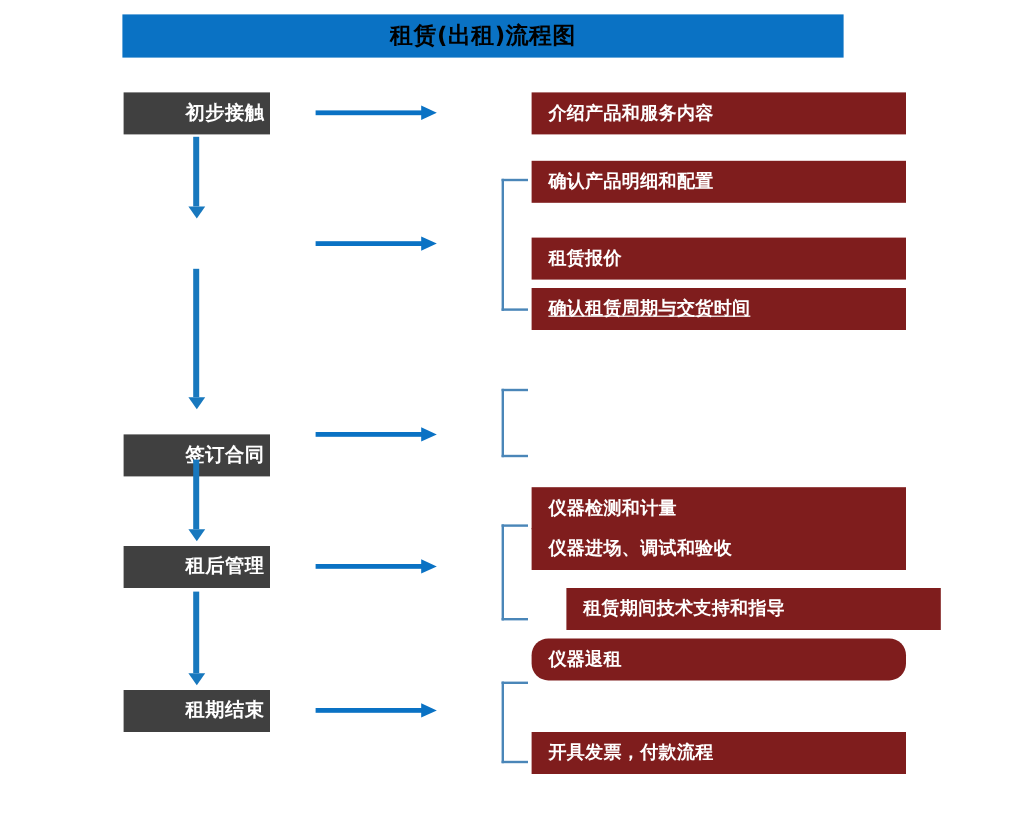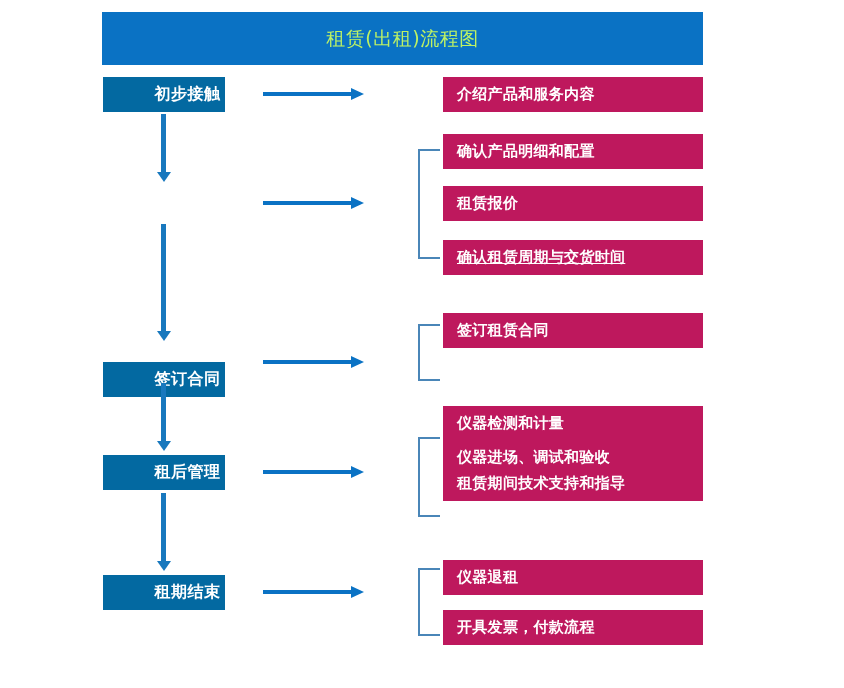--- a/index.html
+++ b/index.html
@@ -23,57 +23,57 @@
     height: 688px;
     background: #ffffff;
   }
 
   
   .title-bar {
     position: absolute;
     left: 102px;
     top: 12px;
     width: 601px;
-    height: 53px;
+    height: 36px;
     background: #0a72c4;
-    color: #bef264;
+    color: #000000;
     font-size: 19px;
-    font-weight: normal;
+    font-weight: bold;
     display: flex;
     align-items: center;
     justify-content: center;
     letter-spacing: 0.5px;
     box-sizing: border-box;
   }
 
   
   .stage-box {
     position: absolute;
     left: 103px;
     width: 122px;
     height: 35px;
-    background: #0369a1;
+    background: #404040;
     color: #ffffff;
     font-size: 16px;
     font-weight: bold;
     display: flex;
     align-items: center;
     justify-content: center;
     box-sizing: border-box;
     letter-spacing: 0.5px;
     padding-left: 47px;
   }
 
   
   .detail-box {
     position: absolute;
     left: 443px;
-    width: 260px;
+    width: 312px;
     height: 35px;
-    background: #be185d;
+    background: #7f1d1d;
     color: #ffffff;
     font-size: 15px;
     font-weight: bold;
     display: flex;
     align-items: center;
     justify-content: flex-start;
     padding-left: 14px;
     box-sizing: border-box;
     letter-spacing: 0.3px;
   }
@@ -204,29 +204,28 @@
   <div class="bracket" style="top:324px; height:57px;"></div>
 
   <div class="bracket" style="top:437px; height:80px;"></div>
 
   <div class="bracket" style="top:568px; height:68px;"></div>
 
   <div class="detail-box" style="top:77px;">介绍产品和服务内容</div>
 
   <div class="detail-box" style="top:134px;">确认产品明细和配置</div>
 
-  <div class="detail-box" style="top:186px;">租赁报价</div>
+  <div class="detail-box" style="top:198px;">租赁报价</div>
 
   <div class="detail-box" style="top:240px;text-decoration:underline;">确认租赁周期与交货时间</div>
 
-  <div class="detail-box" style="top:313px;">签订租赁合同</div>
 
   <div class="detail-box" style="top:362px;margin-top:44px;">仪器检测和计量</div>
 
   <div class="detail-box" style="top:440px;">仪器进场、调试和验收</div>
 
-  <div class="detail-box" style="top:466px;">租赁期间技术支持和指导</div>
-
-  <div class="detail-box" style="top:560px;">仪器退租</div>
+  <div class="detail-box" style="top:490px;margin-left:29px;">租赁期间技术支持和指导</div>
+
+  <div class="detail-box" style="top:532px;border-radius:14px;">仪器退租</div>
 
   <div class="detail-box" style="top:610px;text-align:center;">开具发票，付款流程</div>
 
 </div>
 
 </body></html>

